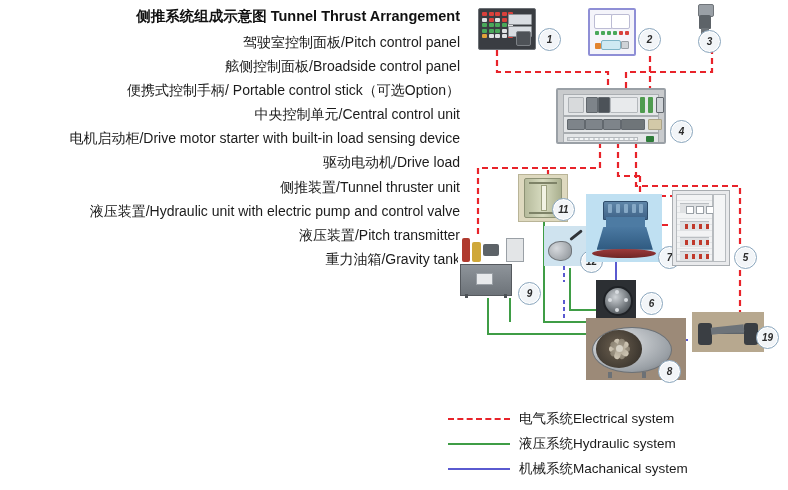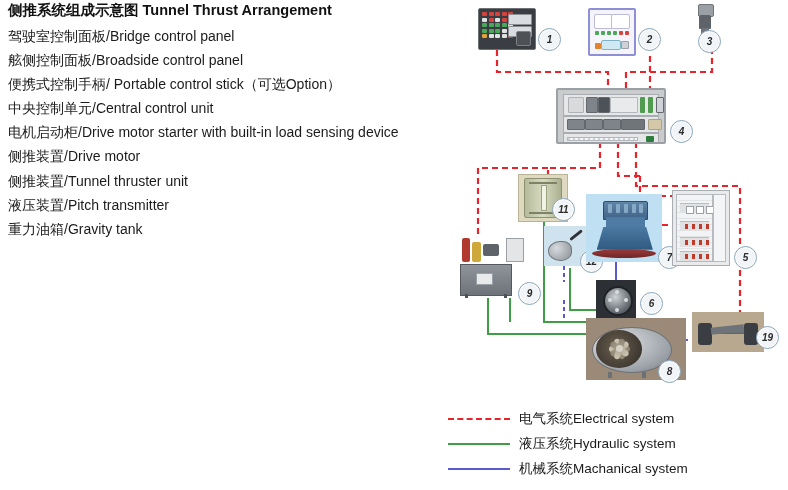--- a/index.html
+++ b/index.html
@@ -1,20 +1,20 @@
 <!DOCTYPE html>
 <html><head>
 <meta charset="utf-8">
 <style>
   html,body{margin:0;padding:0;background:#fff;}
   body{width:788px;height:490px;position:relative;overflow:hidden;
        font-family:"Liberation Sans","DejaVu Sans",sans-serif;color:#1a1a1a;}
 
   
-  #text-panel{position:absolute;left:8px;top:0;width:452px;}
+  #text-panel{position:absolute;left:8px;top:6px;width:452px;text-align:right;}
   #diagram-title{font-size:14.5px;font-weight:bold;line-height:21px;margin-bottom:3px;color:#111;}
   .legend-line{font-size:14px;line-height:24.1px;color:#1b1b1b;white-space:nowrap;}
 
   
   #diagram{position:absolute;left:440px;top:0;width:348px;height:400px;}
   #wire-layer{position:absolute;left:0;top:0;width:348px;height:400px;}
 
   
   .eq{position:absolute;box-sizing:border-box;overflow:hidden;}
 
@@ -144,27 +144,28 @@
   .sw-dash{border-top:2.5px dashed #e8232a;}
   .sw-green{border-top:2px solid #3f9d46;}
   .sw-blue{border-top:2px solid #5a5ad0;}
   .key-label{font-size:13.5px;color:#1b1b1b;white-space:nowrap;}
 </style>
 </head>
 <body>
 
 <div id="text-panel">
   <div id="diagram-title">侧推系统组成示意图 Tunnel Thrust Arrangement</div>
-  <div class="legend-line">驾驶室控制面板/Bridge control panel</div>
+  <div class="legend-line">驾驶室控制面板/Pitch control panel</div>
   <div class="legend-line">舷侧控制面板/Broadside control panel</div>
   <div class="legend-line">便携式控制手柄/ Portable control stick（可选Option）</div>
   <div class="legend-line">中央控制单元/Central control unit</div>
   <div class="legend-line">电机启动柜/Drive motor starter with built-in load sensing device</div>
-  <div class="legend-line">侧推装置/Drive motor</div>
+  <div class="legend-line">驱动电动机/Drive load</div>
   <div class="legend-line">侧推装置/Tunnel thruster unit</div>
+  <div class="legend-line">液压装置/Hydraulic unit with electric pump and control valve</div>
   <div class="legend-line">液压装置/Pitch transmitter</div>
   <div class="legend-line">重力油箱/Gravity tank</div>
 </div>
 
 <div id="diagram">
 
   <svg id="wire-layer" viewBox="0 0 348 400">
     <g fill="none" stroke="#e8232a" stroke-width="2.2" stroke-dasharray="6,4">
 
       <path d="M57,50 L57,72 L168,72 L168,88"></path>

